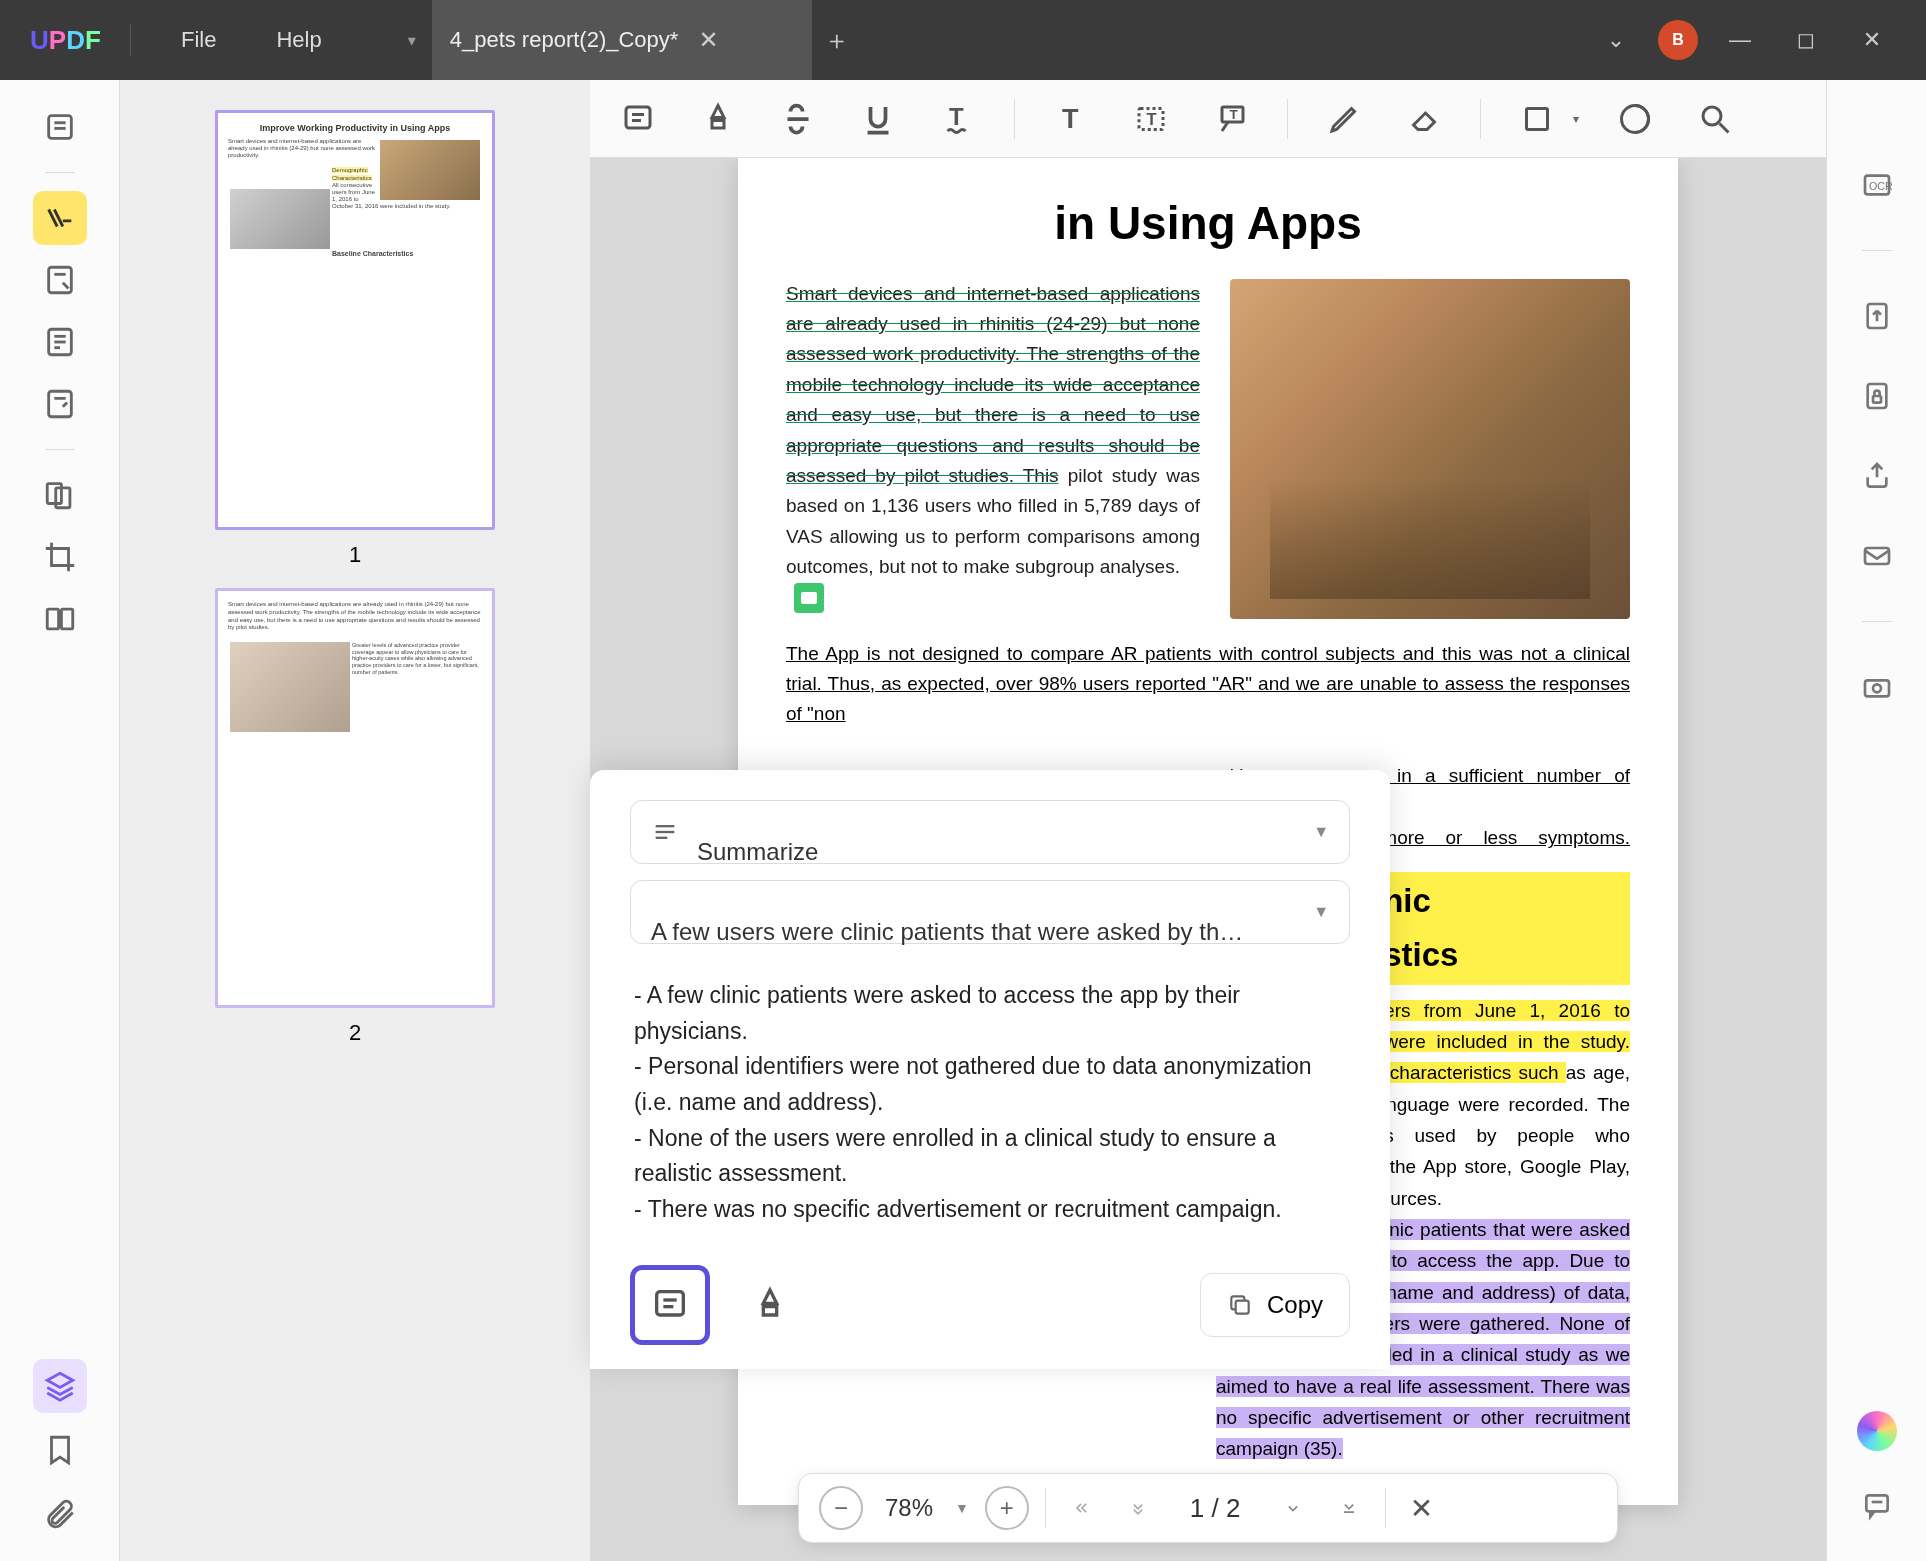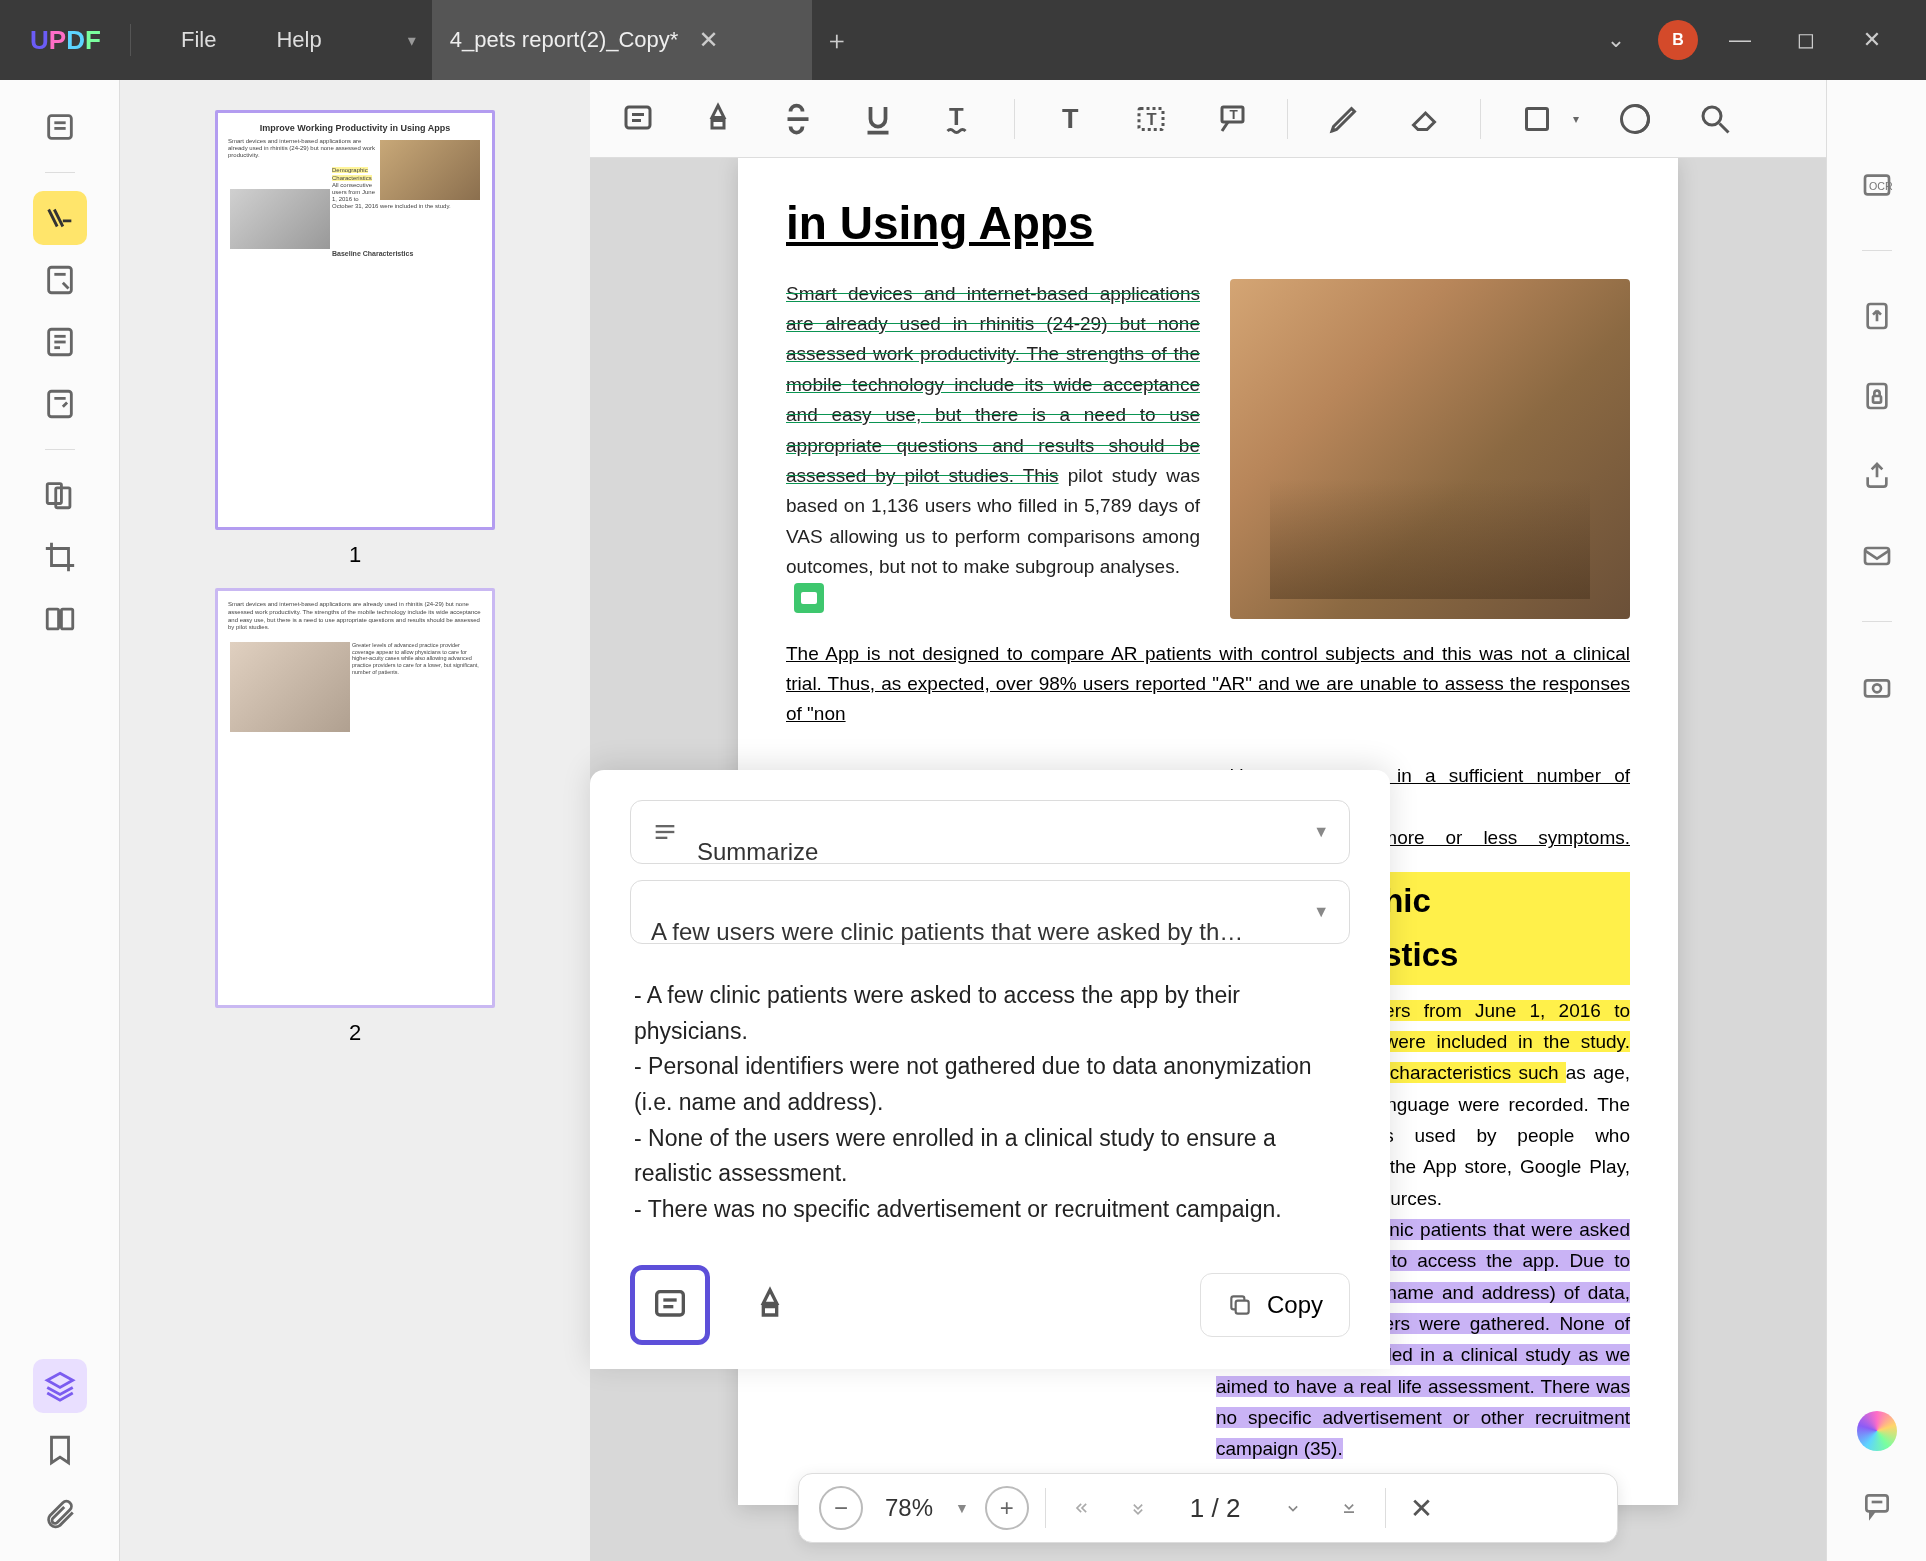--- a/index.html
+++ b/index.html
@@ -45,21 +45,21 @@
 .main-area { flex:1; display:flex; flex-direction:column; position:relative; background:#d8d8d8; }
 
 .toolbar { height:78px; background:#fafafa; border-bottom:1px solid #ddd; display:flex; align-items:center; padding:0 24px; gap:32px;}
 .tool-btn { width:48px; height:48px; display:flex; align-items:center; justify-content:center; cursor:pointer;}
 .tool-btn svg { width:36px; height:36px; stroke:#555; fill:none; stroke-width:2;}
 .tool-sep { width:1px; height:40px; background:#ddd;}
 .dropdown-arrow { font-size:12px; color:#666; margin-left:-20px;}
 
 .doc-scroll { flex:1; overflow:auto; padding:0 30px;}
 .page { width:940px; margin:0 auto; background:white; box-shadow:0 4px 20px rgba(0,0,0,0.15); padding:40px 48px; min-height:1300px;}
-.doc-title { font-size:46px; font-weight:800; text-align:left; margin-bottom:30px; line-height:1.1;text-decoration:underline; }
+.doc-title { font-size:46px; font-weight:800; text-align:center; margin-bottom:30px; line-height:1.1; }
 .doc-cols { display:flex; gap:30px; }
 .doc-text { flex:1; font-size:19px; line-height:1.6; text-align:justify; color:#222;}
 .strike { text-decoration:line-through underline; text-decoration-color:#0a9452; }
 .doc-image { width:400px; height:340px; background:linear-gradient(135deg,#d4a574 0%,#b8865a 30%,#8b6942 60%,#6b5038 100%); border-radius:4px; position:relative; overflow:hidden;}
 .doc-image::before { content:""; position:absolute; bottom:20px; left:10%; right:10%; height:120px; background:linear-gradient(180deg,transparent,rgba(60,40,20,0.4)); }
 .comment-icon { display:inline-flex; width:30px; height:30px; background:#3ec76e; border-radius:4px; align-items:center; justify-content:center; vertical-align:middle; margin-left:8px;}
 .comment-icon::after{content:""; width:16px; height:12px; background:white; border-radius:2px;}
 .doc-para { font-size:19px; line-height:1.6; text-align:justify; margin-top:20px; text-decoration:underline;}
 .doc-cols2 { display:flex; gap:30px; margin-top:30px;}
 .side-text { flex:1; font-size:19px; line-height:1.65; text-align:justify;}

